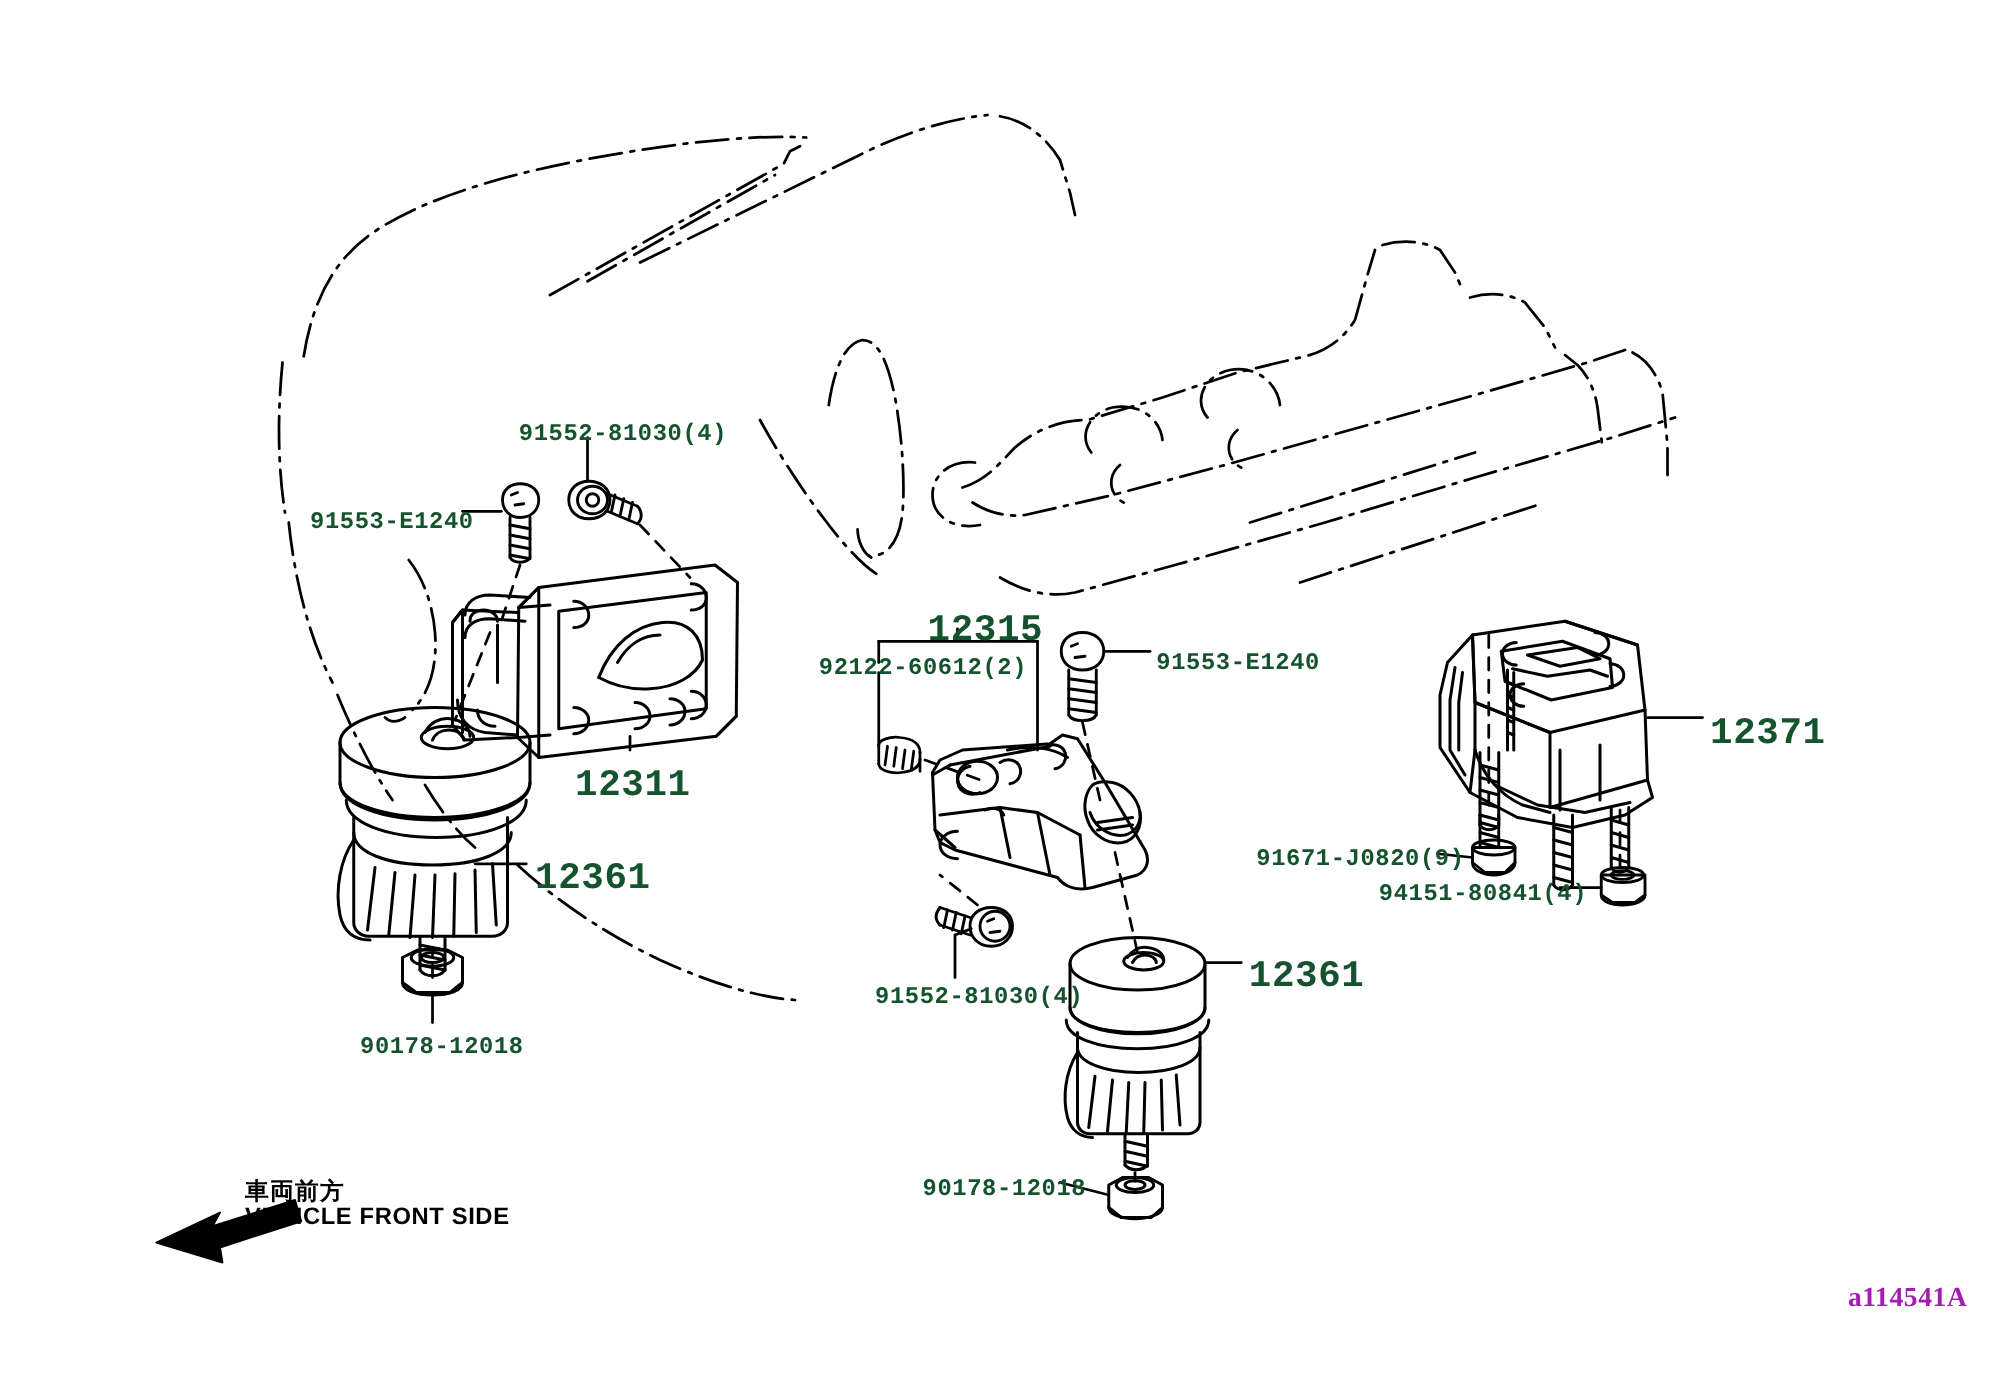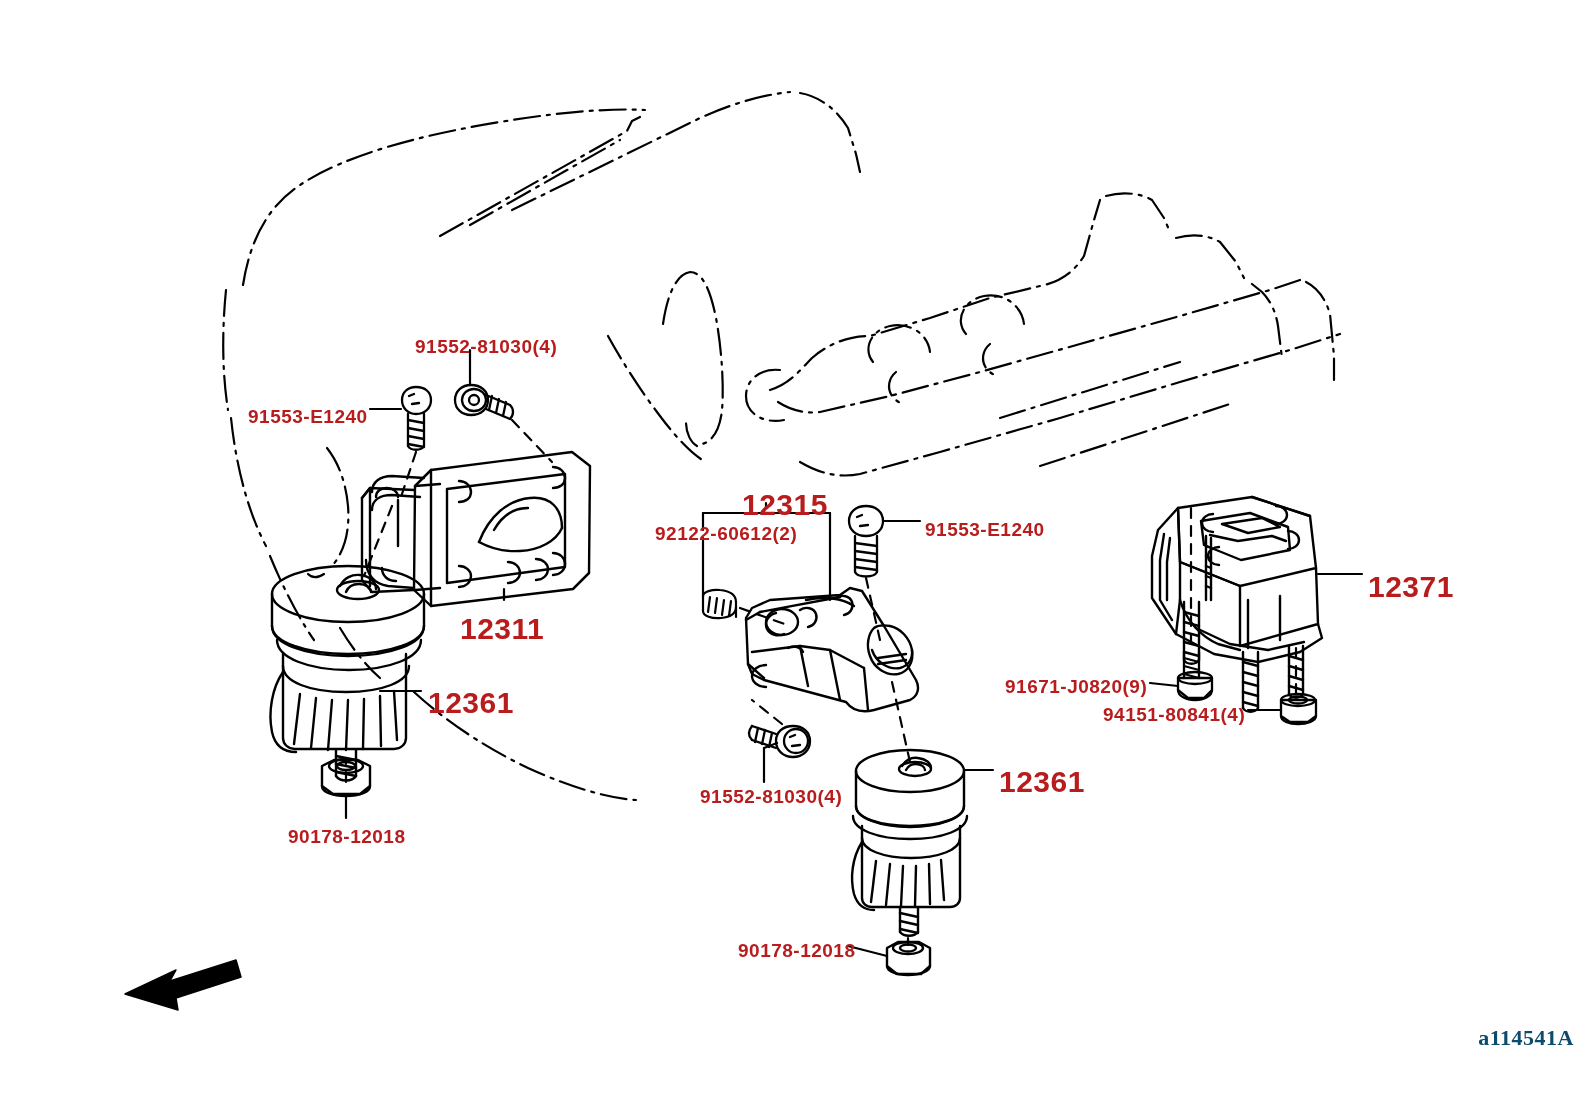--- a/index.html
+++ b/index.html
@@ -21,23 +21,23 @@
     height: 1099px;
   }
   svg.layer {
     position: absolute;
     top: 0; left: 0;
     width: 1592px;
     height: 1099px;
   }
   .part-label {
     position: absolute;
-    font-family: Liberation Sans, sans-serif;
+    font-family: Liberation Mono, monospace;
     font-weight: bold;
-    color: #b91c1c;
+    color: #14532d;
     white-space: nowrap;
     letter-spacing: 0.5px;
   }
   .lbl-sm { font-size: 19px; }
   .lbl-lg { font-size: 30px; }
   .front-side-block {
     position: absolute;
     left: 196px;
     top: 944px;
     font-family: "Liberation Sans", "DejaVu Sans", sans-serif;
@@ -47,21 +47,21 @@
   }
   .front-jp { font-size: 19px; letter-spacing: 1px; }
   .front-en { font-size: 19px; letter-spacing: 0.5px; }
   .figure-code {
     position: absolute;
     right: 18px;
     bottom: 48px;
     font-family: "Liberation Serif", "DejaVu Serif", serif;
     font-size: 22px;
     font-weight: bold;
-    color: #0c4a6e;
+    color: #a21caf;
     letter-spacing: 0.5px;
   }
 </style>
 </head>
 <body>
 
 <div id="diagram-root">
 
   <svg class="layer" viewBox="0 0 1592 1099" xmlns="http://www.w3.org/2000/svg">
     <g fill="none" stroke="#000" stroke-width="2.2" stroke-dasharray="26,7,3,7" stroke-linecap="round" stroke-linejoin="round">
@@ -455,16 +455,20 @@
   <div class="part-label lbl-lg" style="left:999px; top:765px;">12361</div>
 
   <div class="part-label lbl-sm" style="left:738px; top:940px;">90178-12018</div>
 
   <div class="part-label lbl-lg" style="left:1368px; top:570px;">12371</div>
 
   <div class="part-label lbl-sm" style="left:1005px; top:676px;">91671-J0820(9)</div>
 
   <div class="part-label lbl-sm" style="left:1103px; top:704px;text-align:center;">94151-80841(4)</div>
 
+  <div class="front-side-block">
+    <div class="front-jp">車両前方</div>
+    <div class="front-en">VEHICLE FRONT SIDE</div>
+  </div>
 
   <div class="figure-code">a114541A</div>
 
 </div>
 
 </body></html>

